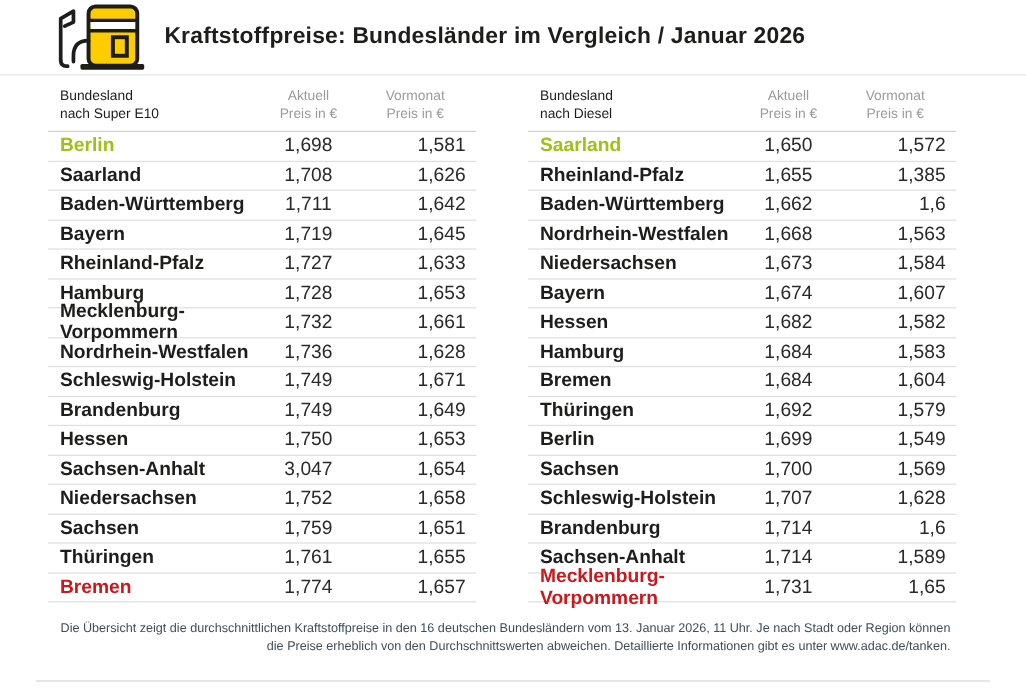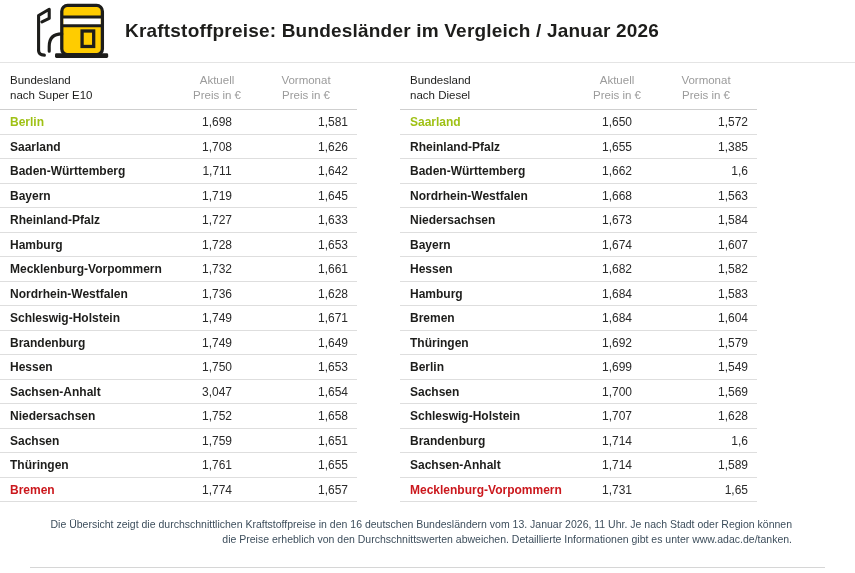--- a/index.html
+++ b/index.html
@@ -2,34 +2,34 @@
 <html><head>
 <meta charset="utf-8">
 <style>
   * { box-sizing: border-box; }
   html,body { margin:0; padding:0; }
   body {
     width:855px; height:573px; background:#ffffff; overflow:hidden; position:relative;
     font-family:"Liberation Sans", sans-serif; color:#1d1d1b;
   }
   
-  .header { height:63px; display:flex; align-items:center; padding-left:28px; border-bottom:1px solid #e4e4e4; }
+  .header { height:63px; display:flex; align-items:center; padding-left:40px; border-bottom:1px solid #e4e4e4; }
   .logo { width:84px; height:58px; flex:0 0 auto; }
   .title { font-size:19px; font-weight:bold; margin-left:13px; letter-spacing:.2px; }
   
-  .tables { display:flex; }
+  .tables { display:flex; padding-left:40px; }
   .ptable { width:357px; }
   .ptable + .ptable { margin-left:43px; }
   .thead { display:flex; padding:10px 0 7px 10px; border-bottom:1px solid #cfcfcf; font-size:11.5px; line-height:1.28; }
   .thead .c1 { color:#1d1d1b; }
   .thead .c2, .thead .c3 { color:#9b9b9b; text-align:center; }
   .c1 { width:160px; }
   .c2 { width:94px; text-align:center; }
   .c3 { width:84px; text-align:right; }
-  .row { display:flex; align-items:center; height:24.5px; border-bottom:1px solid #dedede; padding-left:10px; font-size:12px; }
+  .row { display:flex; align-items:center; height:24.5px; border-bottom:1px solid #dedede; padding-left:10px; font-size:16px; }
   .state { font-weight:bold; }
   .state.best { color:#9fc115; }
   .state.worst { color:#cb181d; }
   .val { color:#2a2a2a; }
   b { font-weight:normal; }
   
   .note { position:absolute; left:40px; top:517px; width:752px; font-size:10.5px; line-height:1.45; color:#3d4e5c;text-align:right; }
   .bottombar { position:absolute; left:30px; right:30px; top:551px; border-top:1px solid #d6d6d6; display:flex; justify-content:space-between; padding:5px 12px 0 12px; font-size:10.5px; color:#9b9b9b;margin-top:16px; }
 </style>
 </head>

